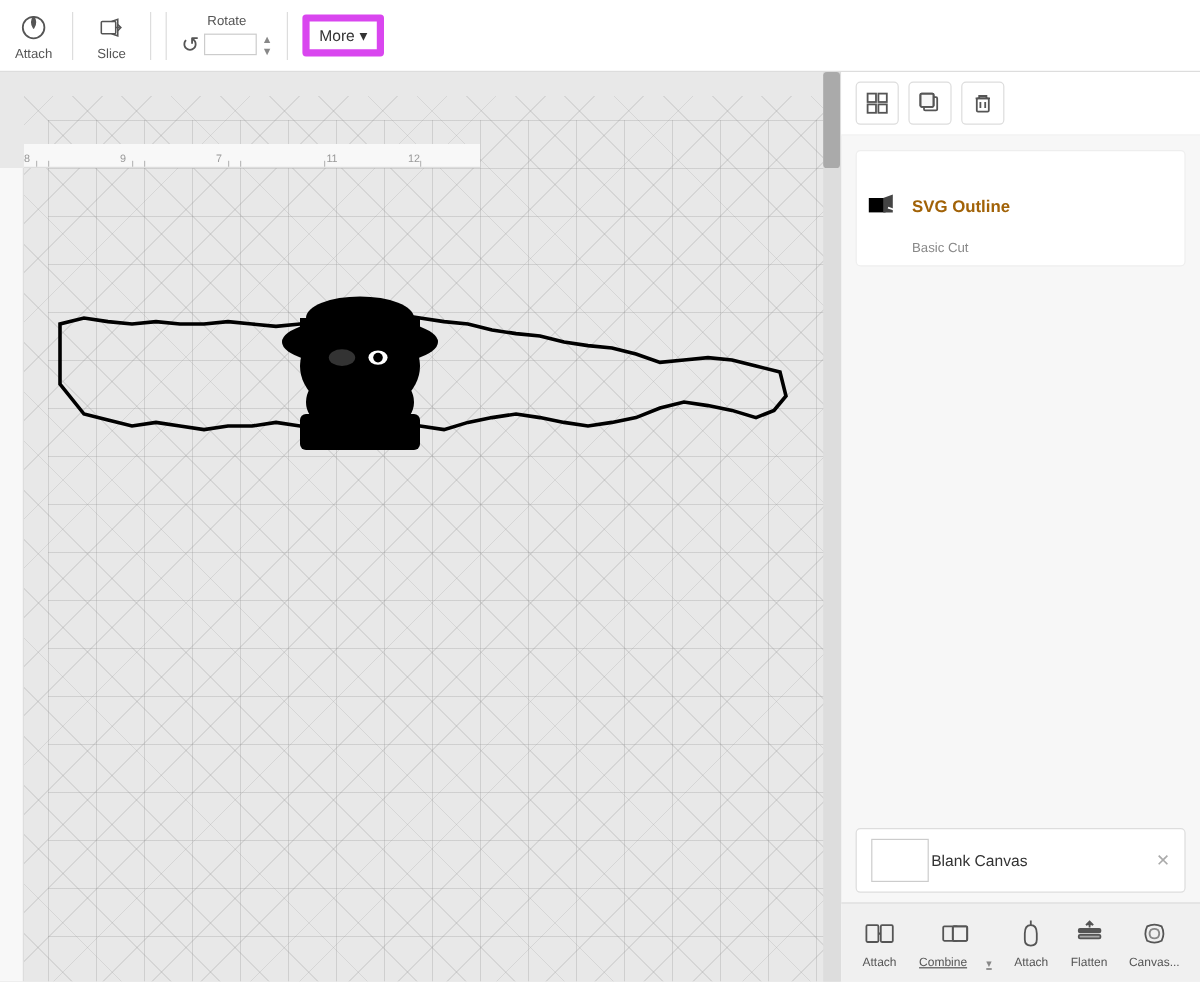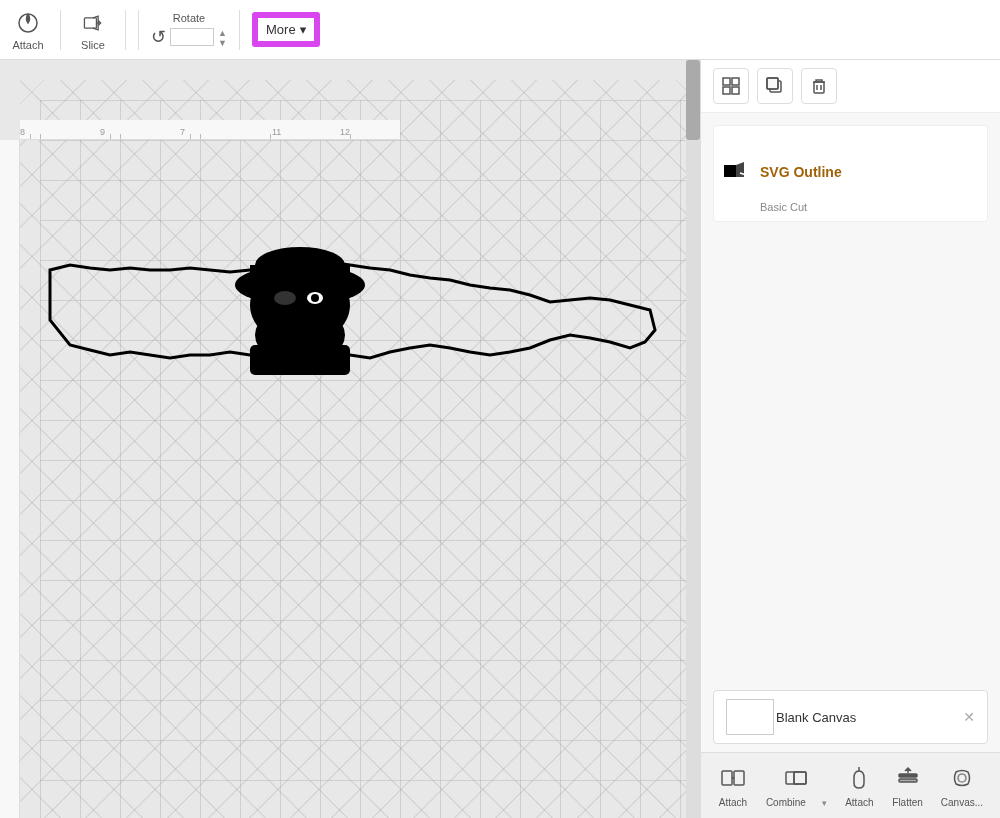--- a/index.html
+++ b/index.html
@@ -658,21 +658,21 @@
     </div>
 
     <div class="bottom-tool combine-dropdown">
       <div class="bottom-tool-icon">
         <svg width="28" height="28" viewBox="0 0 28 28" fill="none" stroke="#555" stroke-width="1.5">
           <rect x="4" y="8" width="12" height="12" rx="1"></rect>
           <rect x="12" y="8" width="12" height="12" rx="1" fill="#f0f0f0"></rect>
           <rect x="12" y="8" width="12" height="12" rx="1"></rect>
         </svg>
       </div>
-      <div style="display:flex;align-items:center;gap:16px;">
+      <div style="display:flex;align-items:center;gap:16px;text-decoration:underline;">
         <span>Combine</span>
         <span style="font-size:9px;color:#888;">▾</span>
       </div>
     </div>
 
     <div class="bottom-tool">
       <div class="bottom-tool-icon">
         <svg width="28" height="28" viewBox="0 0 28 28" fill="none" stroke="#555" stroke-width="1.5">
           <path d="M9 14 Q9 7 14 7 Q19 7 19 14 L19 19 Q19 24 14 24 Q9 24 9 19 Z"></path>
           <line x1="14" y1="3" x2="14" y2="7"></line>

